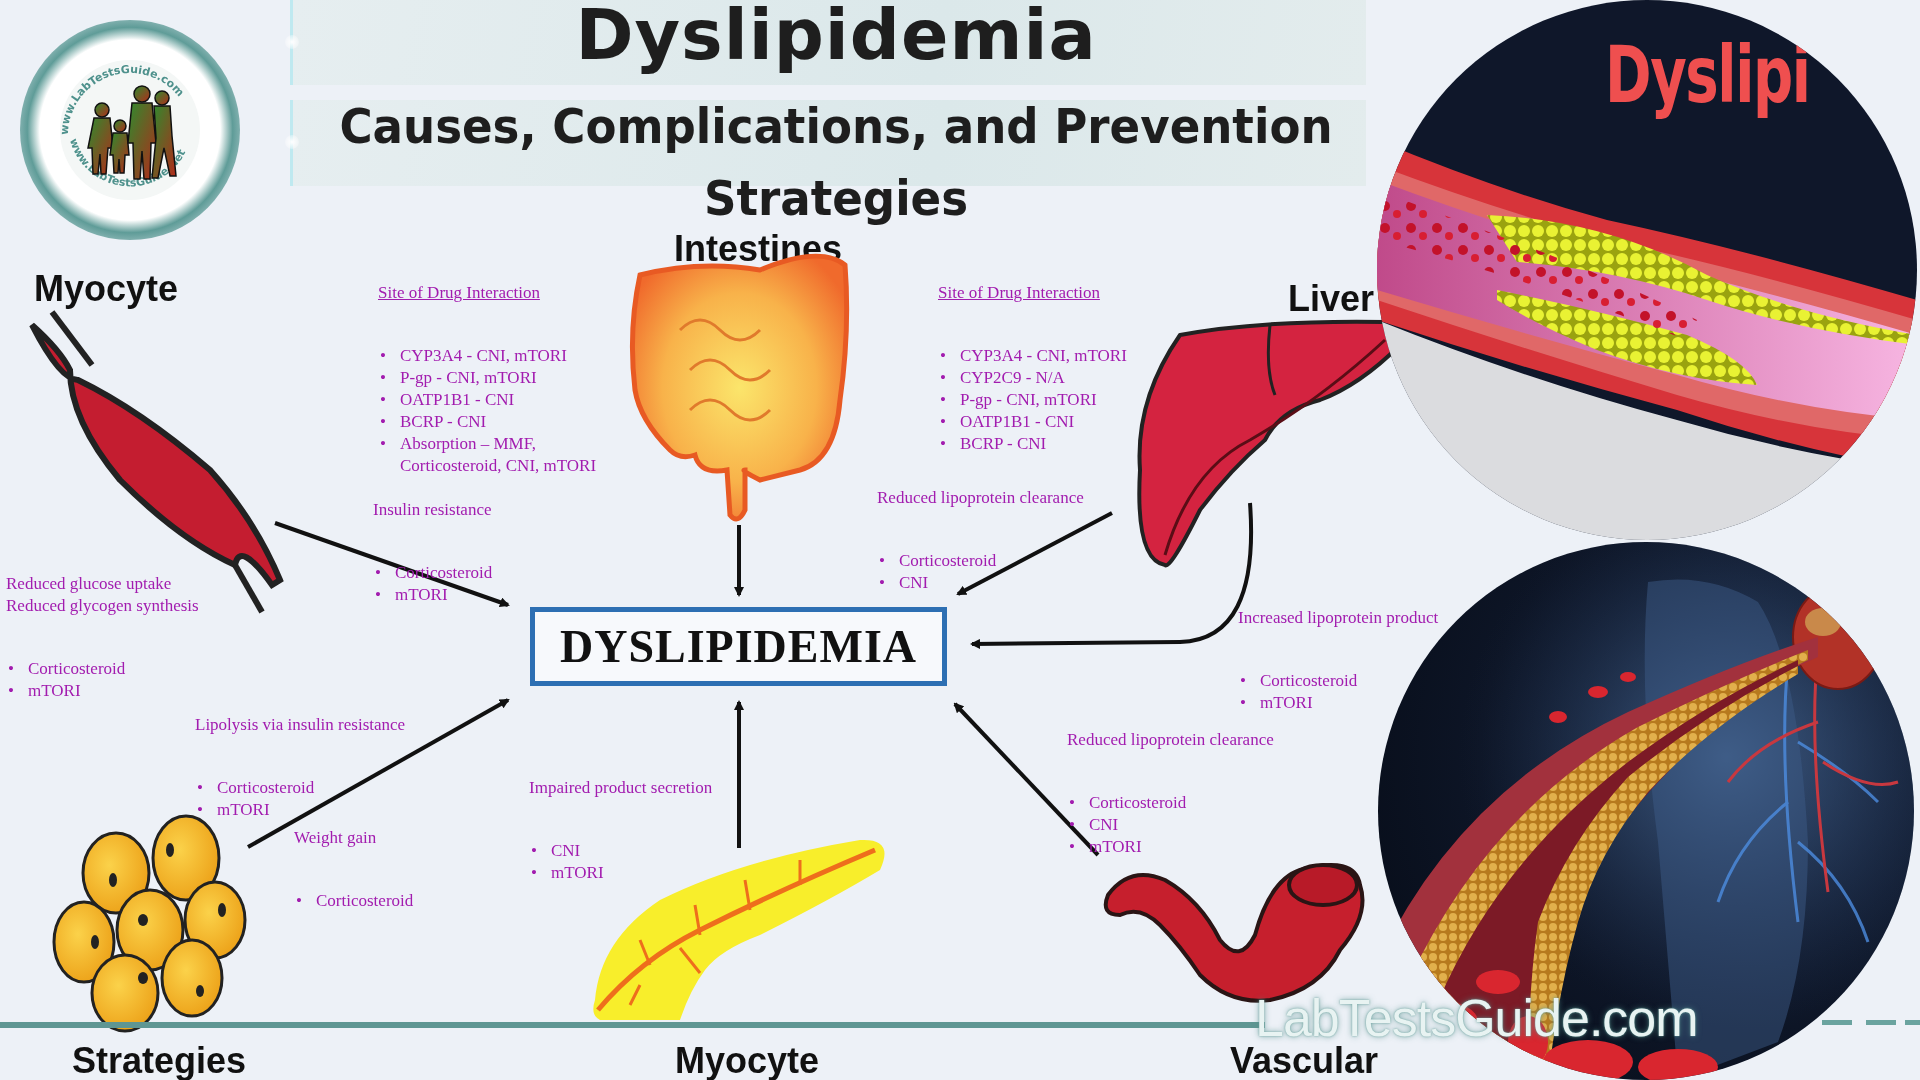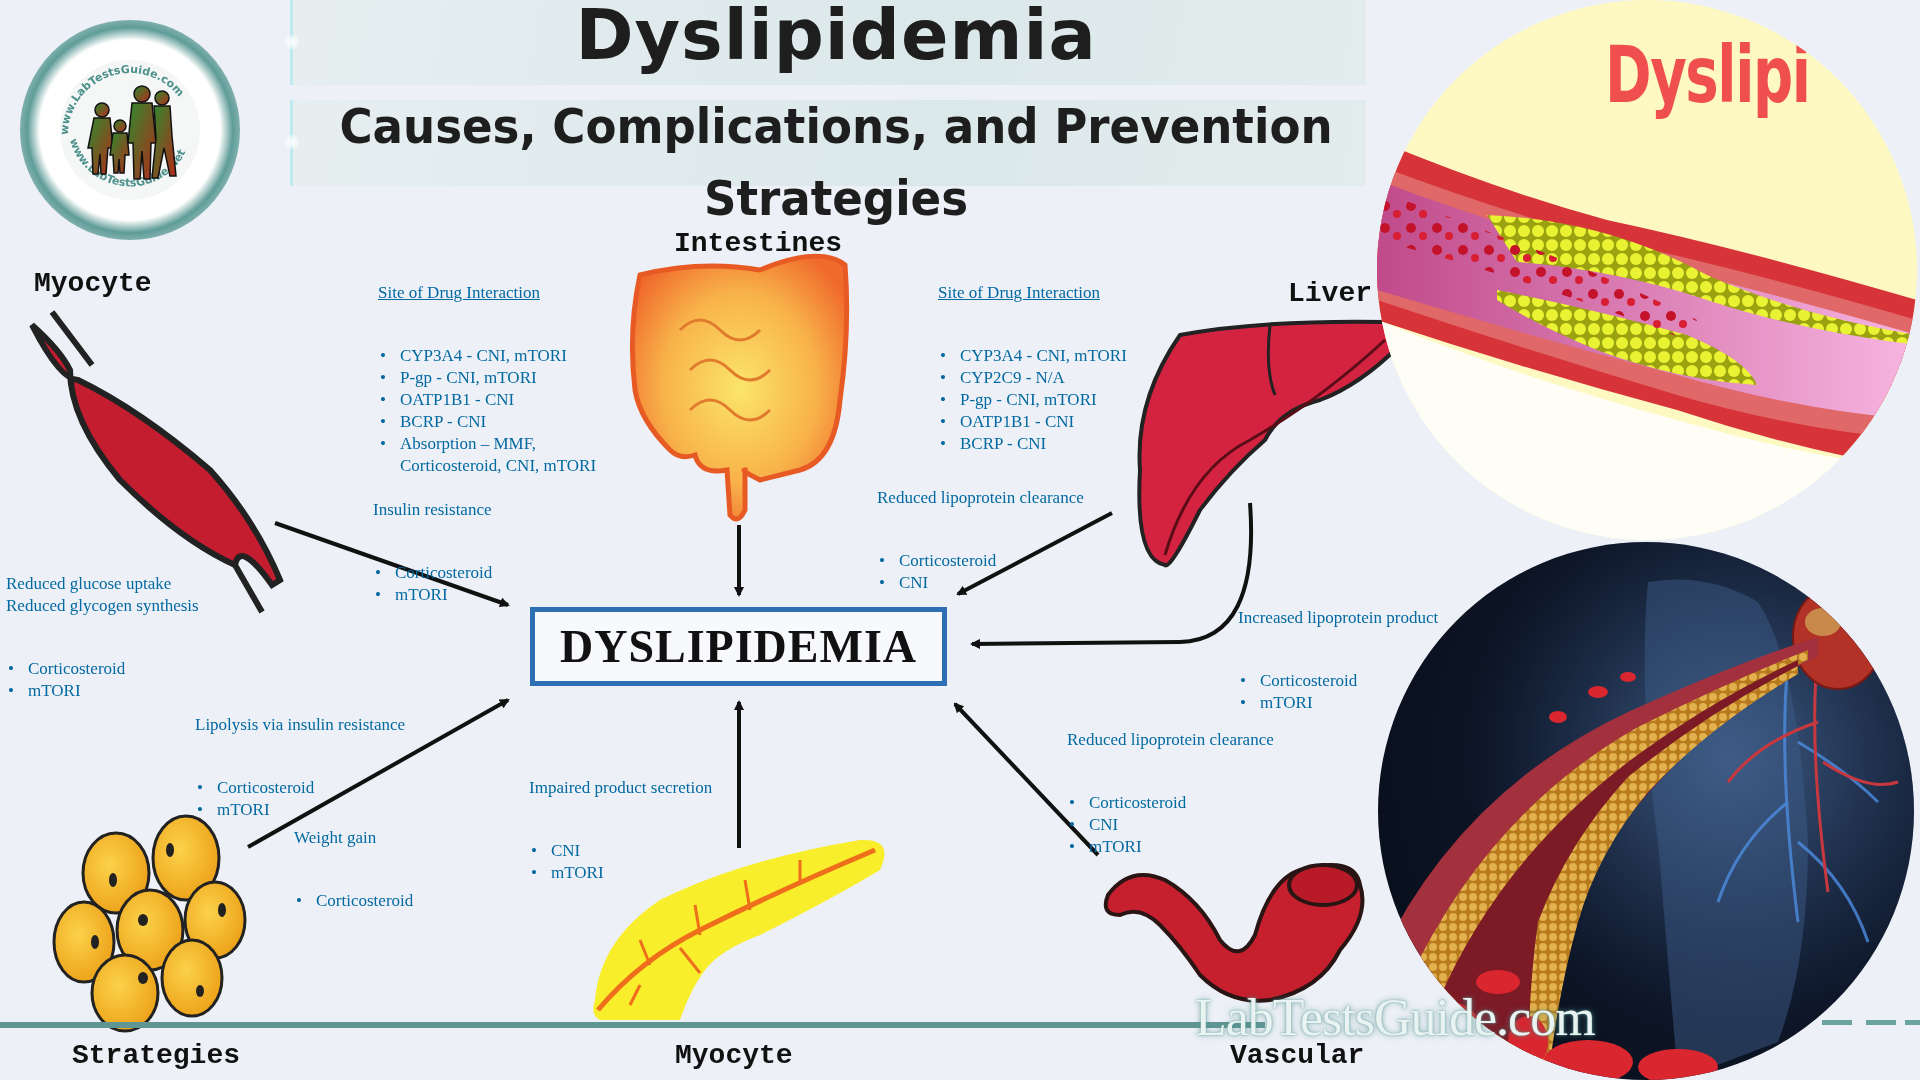--- a/index.html
+++ b/index.html
@@ -8,36 +8,36 @@
   .abs { position: absolute; }
   .band { position: absolute; left: 290px; width: 1076px; background: linear-gradient(100deg, #e6eef0 0%, #dbe8ea 60%, #e3eced 100%); border-left: 3px solid #bfe9f0; }
   .band1 { top: 0; height: 85px; }
   .band2 { top: 100px; height: 86px; }
   .band-dot { position: absolute; left: -8px; width: 14px; height: 14px; border-radius: 50%; background: radial-gradient(#ffffff, rgba(255,255,255,0)); }
   .title { position: absolute; left: 290px; width: 1092px; text-align: center; font-family: "DejaVu Sans", sans-serif; font-weight: bold; color: #1e1e1e; }
   .t1 { top: -6px; font-size: 70px; letter-spacing: 1px; }
   .t2 { top: 90px; font-size: 48px; line-height: 72px; transform: scaleX(0.94); }
   .logo { position: absolute; left: 20px; top: 20px; width: 220px; height: 220px; border-radius: 50%; background: radial-gradient(circle, #ffffff 0%, #ffffff 58%, #5f9c98 66%, rgba(120,170,168,0.4) 80%, rgba(237,241,247,0) 100%); }
   .logo-inner { position: absolute; left: 40px; top: 40px; width: 140px; height: 140px; border-radius: 50%; background: #f4f7f6; }
-  .organ-label { position: absolute; font-family: Liberation Mono, monospace; font-weight: bold; font-size: 28px; color: #111; white-space: nowrap; }
-  .note { position: absolute; font-family: "Liberation Serif", serif; font-size: 17px; color: #0369a1; line-height: 22px; white-space: nowrap; }
+  .organ-label { position: absolute; font-family: Liberation Sans, sans-serif; font-weight: bold; font-size: 36px; color: #111; white-space: nowrap; }
+  .note { position: absolute; font-family: "Liberation Serif", serif; font-size: 17px; color: #a21caf; line-height: 22px; white-space: nowrap; }
   .note .head { display: block; }
   .note .head.u { text-decoration: underline; }
   .note ul { list-style: none; margin-top: 41px; }
   .note li { padding-left: 22px; position: relative; }
   .note li::before { content: "•"; position: absolute; left: 2px; }
   .center-box { position: absolute; left: 530px; top: 607px; width: 417px; height: 79px; border: 5px solid #2d6fb3; background: #f7f9fc; display: flex; align-items: center; justify-content: center; }
   .center-box span { font-family: "Liberation Serif", serif; font-weight: bold; font-size: 46px; color: #111; letter-spacing: 1px; }
   .circle { position: absolute; border-radius: 50%; overflow: hidden; }
-  .circle-top { left: 1377px; top: 0px; width: 540px; height: 540px; background: #fef9c3; }
+  .circle-top { left: 1377px; top: 0px; width: 540px; height: 540px; background: #0f172a; }
   .circle-bot { left: 1378px; top: 542px; width: 536px; height: 538px; background: radial-gradient(circle at 70% 40%, #203456 0%, #0d1526 55%, #050a14 100%); }
   .ct-text { position: absolute; left: 228px; top: 30px; font-family: "DejaVu Sans", sans-serif; font-weight: bold; font-size: 78px; color: #ef4f4f; transform: scaleX(0.72); transform-origin: left top; letter-spacing: -2px; }
   .bottom-line { position: absolute; left: 0; top: 1022px; width: 1265px; height: 6px; background: #5f9693; }
   .dash { position: absolute; top: 1020px; height: 5px; background: #6aa39f; }
-  .watermark { position: absolute; left: 1195px; top: 988px; font-family: Liberation Serif, serif; font-size: 52px; color: #e8f3f2; text-shadow: 0 0 2px #6aa39f, 0 0 6px rgba(80,140,136,0.7); letter-spacing: -1px; text-align: center; }
+  .watermark { position: absolute; left: 1255px; top: 988px; font-family: Liberation Sans, sans-serif; font-size: 52px; color: #e8f3f2; text-shadow: 0 0 2px #6aa39f, 0 0 6px rgba(80,140,136,0.7); letter-spacing: -1px; text-align: center; }
 </style>
 </head>
 <body>
 
 <div class="band band1">
     <div class="band-dot" style="top:35px"></div>
   </div>
 <div class="band band2">
     <div class="band-dot" style="top:35px"></div>
   </div>

